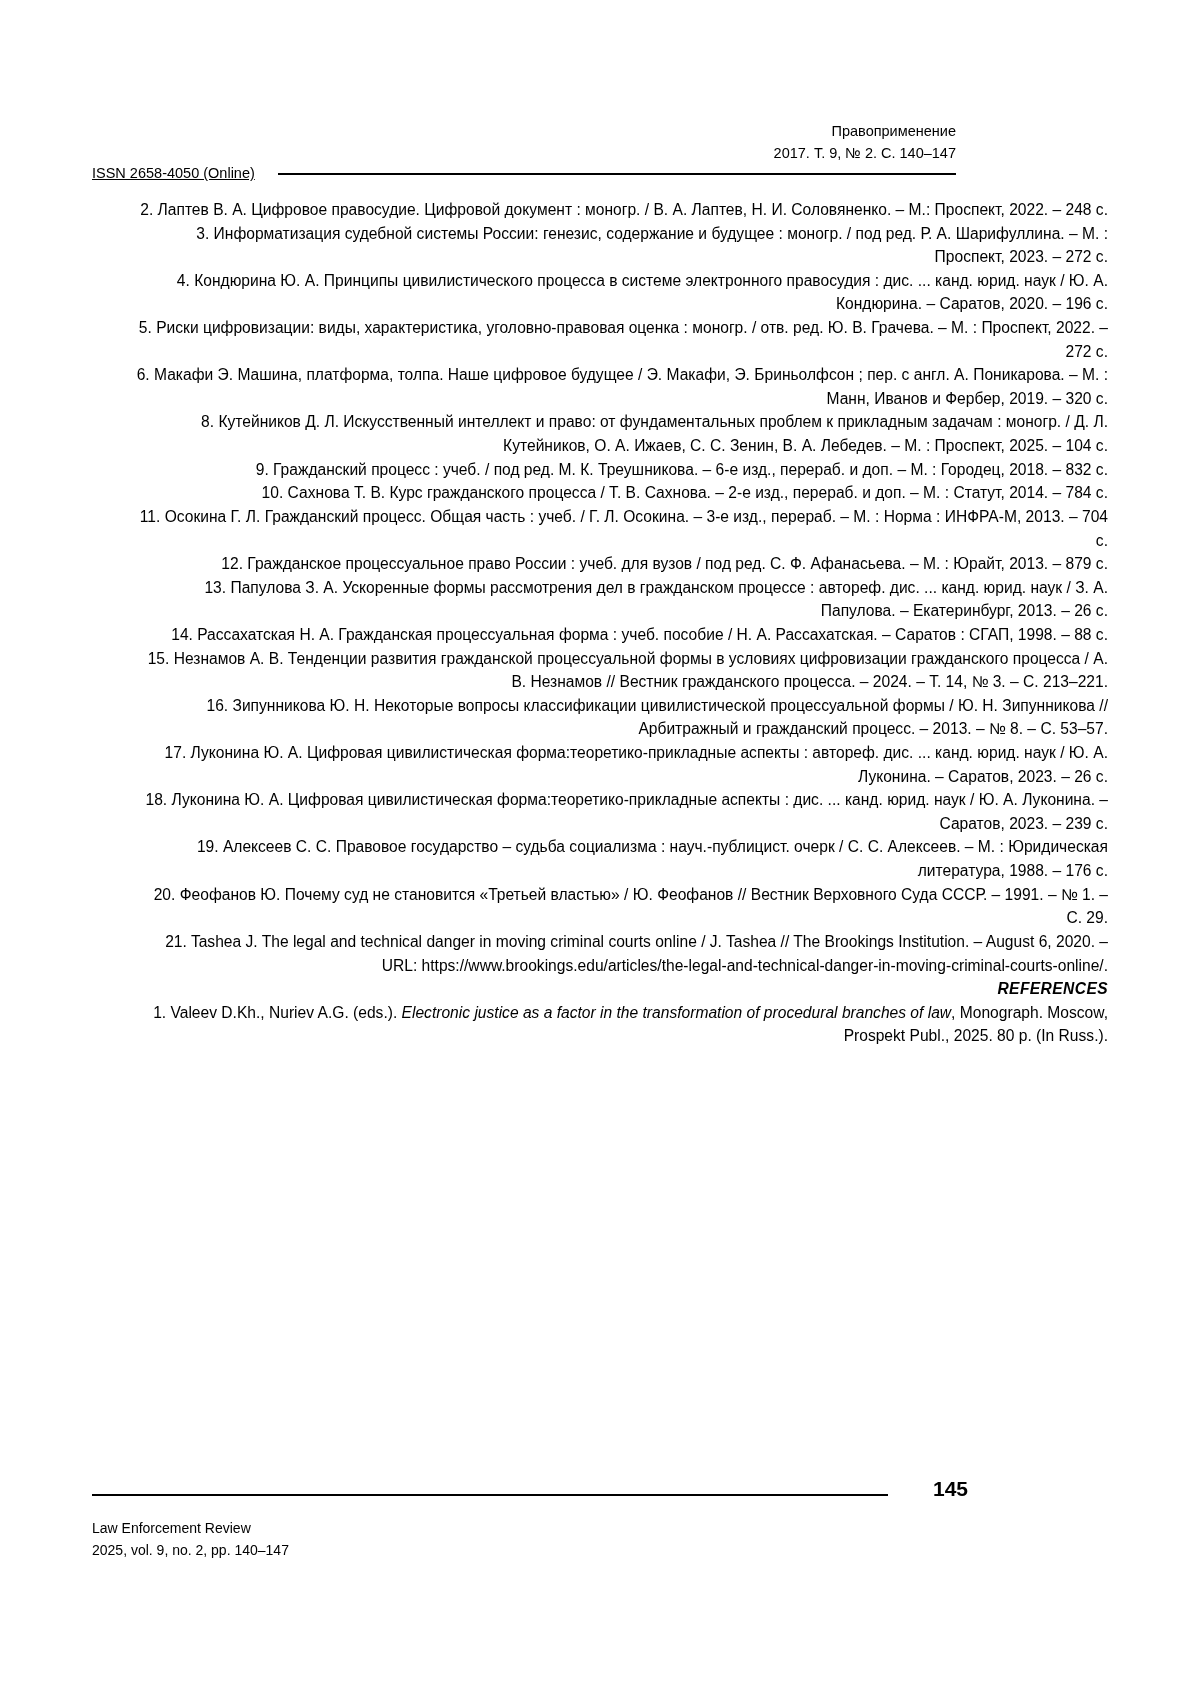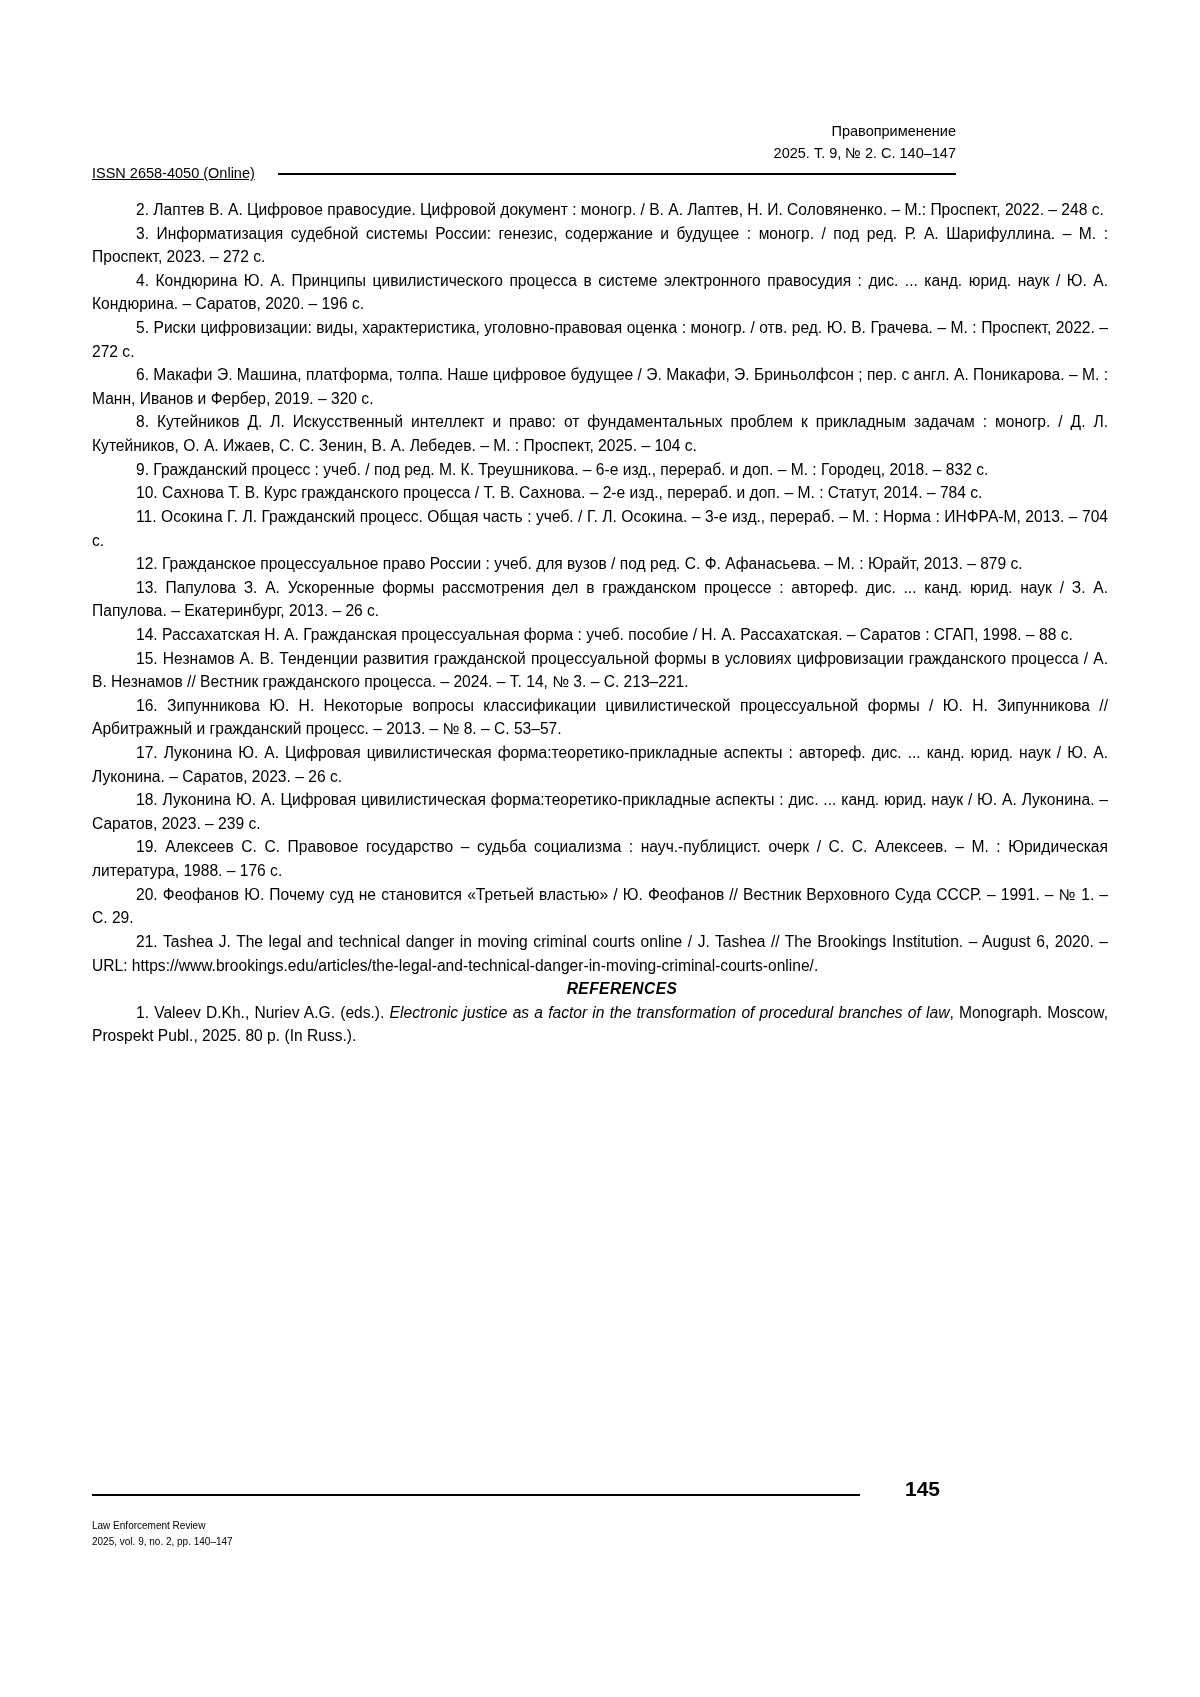--- a/index.html
+++ b/index.html
@@ -64,37 +64,38 @@
     width: 1016px;
     font-size: 15.6px;
     line-height: 1.515;
     text-align: justify;
     text-justify: inter-word;
   }
   .content p {
     margin: 0;
     text-indent: 44px;
     hyphens: auto;
+    text-align: right;
   }
   .refs-title {
     text-align: center;
     font-style: italic;
     font-weight: bold;
     font-size: 15.6px;
     letter-spacing: 0.4px;
     margin-top: 26px;
     margin-bottom: 22px;
     text-indent: 0;
   }
   .it { font-style: italic; }
   
   .footer-rule-row {
     position: absolute;
     left: 92px;
-    right: 108px;
+    right: 80px;
     top: 1486px;
     height: 24px;
   }
   .footer-rule {
     position: absolute;
     left: 0;
     right: 80px;
     top: 8px;
     border-top: 2px solid #000;
   }
@@ -103,32 +104,32 @@
     right: 0;
     top: -8px;
     font-size: 21px;
     font-weight: bold;
     line-height: 1;
   }
   .footer-block {
     position: absolute;
     left: 92px;
     top: 1518px;
-    font-size: 10px;
+    font-size: 14px;
     line-height: 1.55;
   }
 </style>
 </head>
 <body>
 
 <div class="page">
 
   <div class="header-block">
     <div>Правоприменение</div>
-    <div>2025. Т. 9, № 2. С. 140–147</div>
+    <div>2017. Т. 9, № 2. С. 140–147</div>
   </div>
 
   <div class="header-rule-row">
     <div class="issn">ISSN 2658-4050 (Online)</div>
     <div class="header-rule"></div>
   </div>
 
   <div class="content">
     <p>2. Лаптев В. А. Цифровое правосудие. Цифровой документ : моногр. / В. А. Лаптев, Н. И. Соловяненко. – М.: Проспект, 2022. – 248 с.</p>
     <p>3. Информатизация судебной системы России: генезис, содержание и будущее : моногр. / под ред. Р. А. Шарифуллина. – М. : Проспект, 2023. – 272 с.</p>

